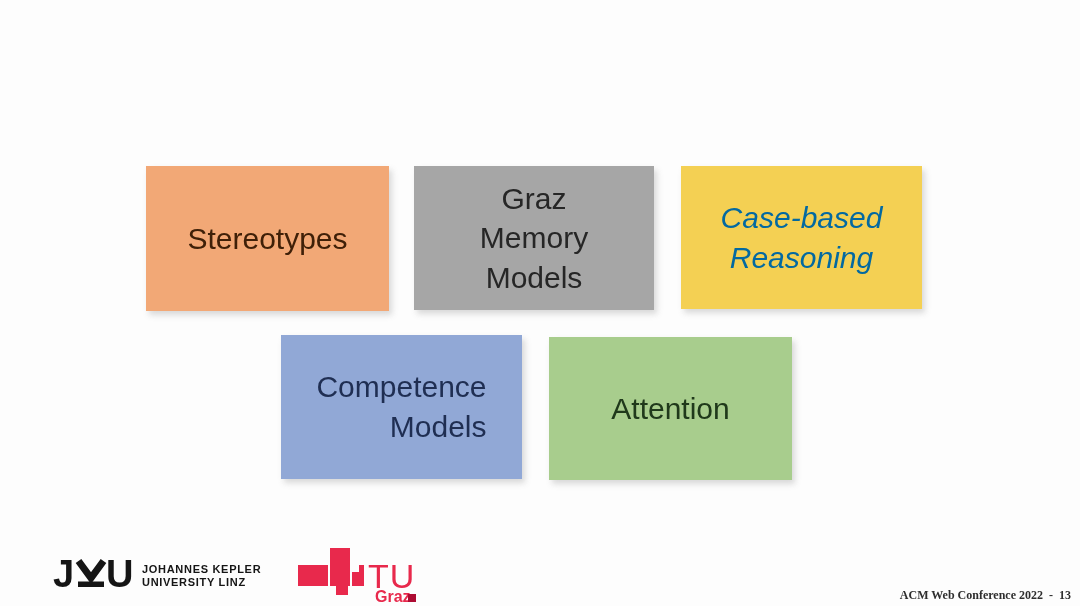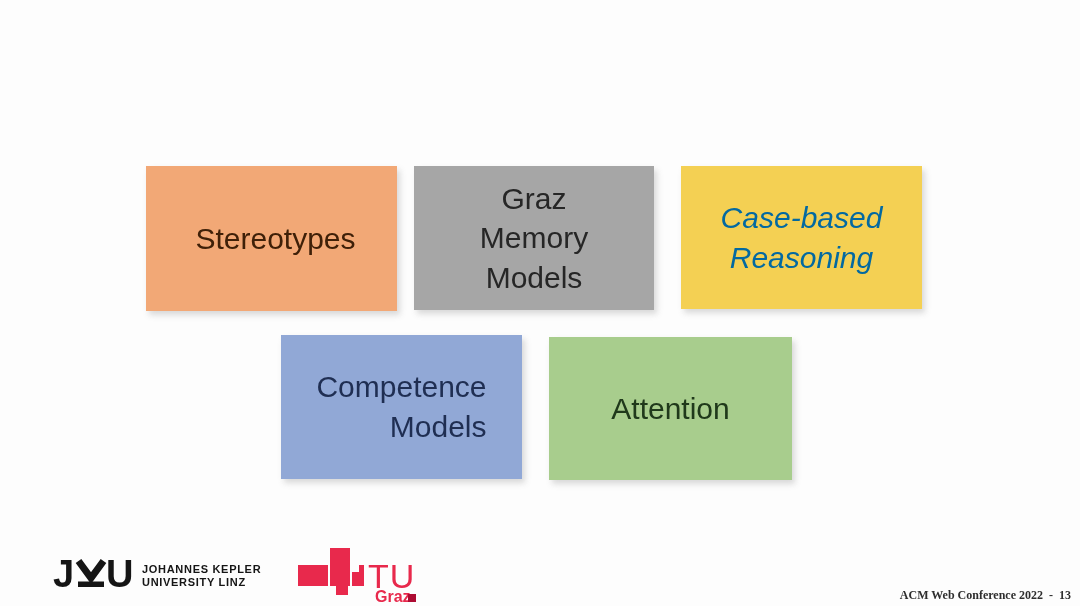--- a/index.html
+++ b/index.html
@@ -24,21 +24,21 @@
     position:absolute;
     display:flex;
     align-items:center;
     justify-content:center;
     text-align:center;
     font-size:30px;
     line-height:1.32;
     white-space:pre-line;
     box-shadow:3px 4px 6px rgba(90,90,90,0.22);
   }
-  .box-stereotypes{left:146px;top:166px;width:243px;height:145px;padding-left:8px;}
+  .box-stereotypes{left:146px;top:166px;width:243px;height:145px;}
   .box-human-memory{left:414px;top:166px;width:240px;height:144px;}
   .box-case-based{left:681px;top:166px;width:241px;height:143px;}
   .box-competence{left:281px;top:335px;width:241px;height:144px;}
   .box-attention{left:549px;top:337px;width:243px;height:143px;}
 
   .footer{
     position:absolute;
     right:9px;bottom:3px;
     font-size:12px;
     font-weight:700;

